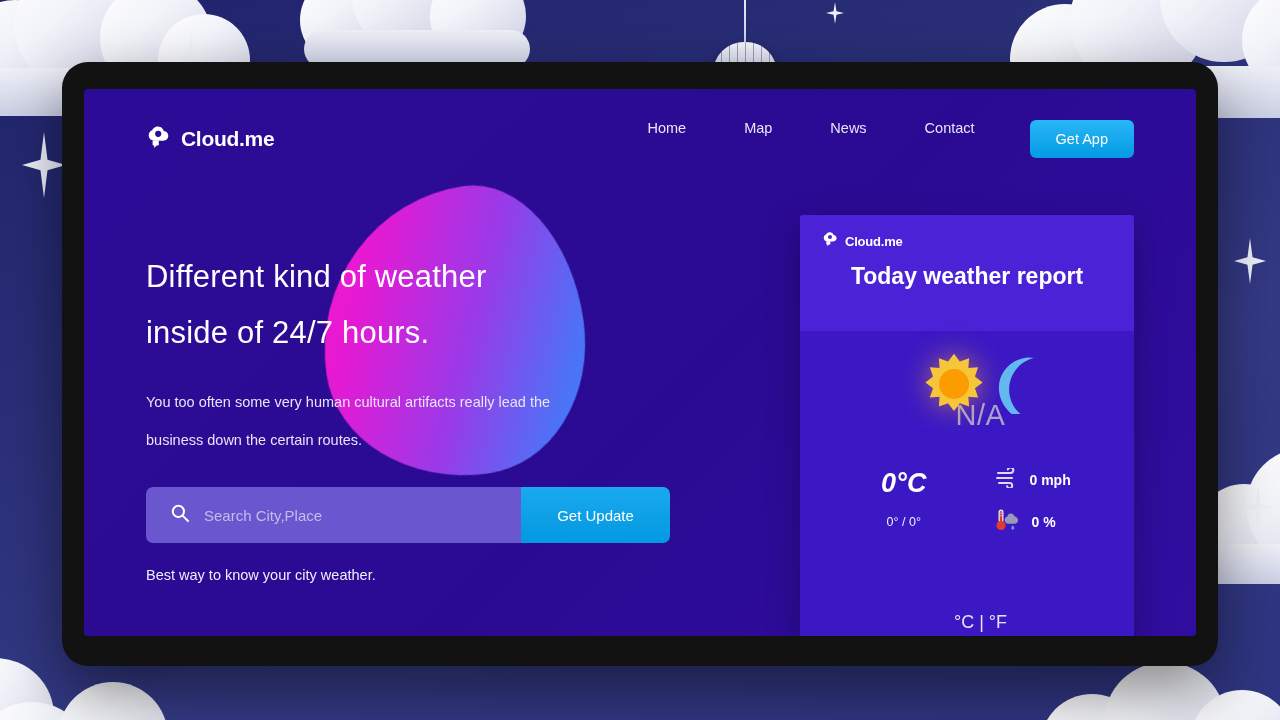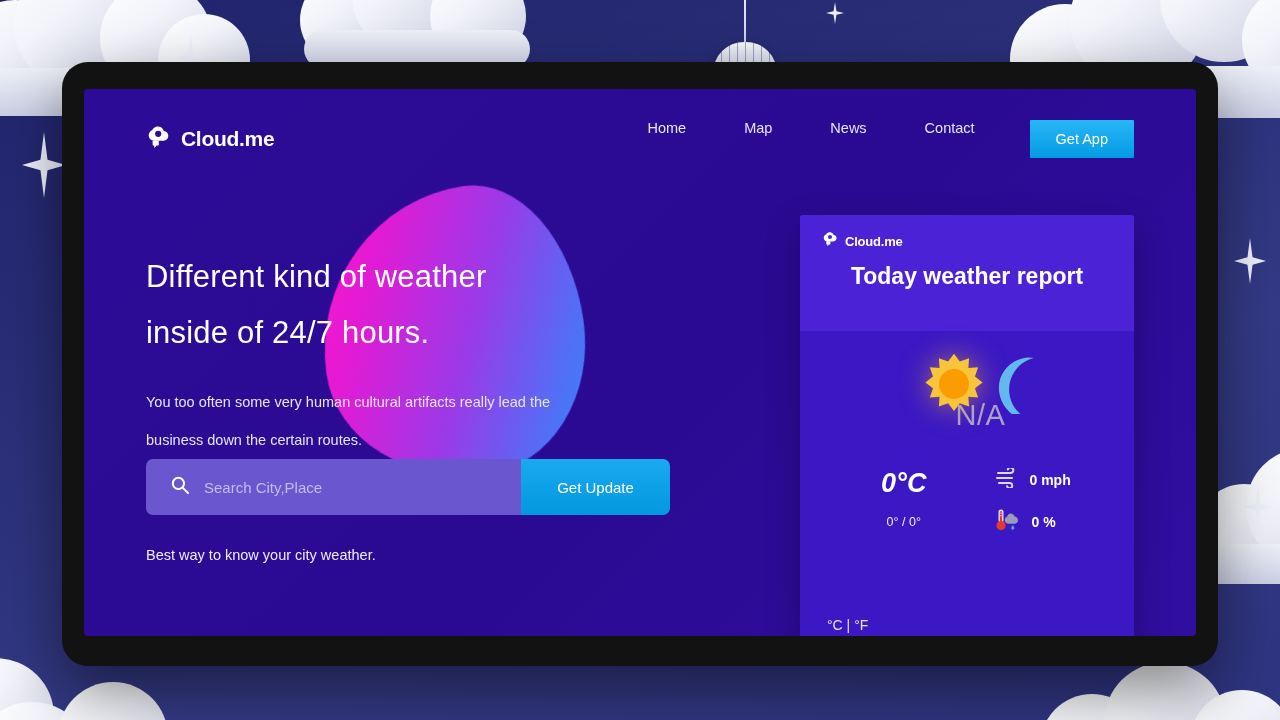--- a/index.html
+++ b/index.html
@@ -83,53 +83,53 @@
     color:#fff; font-size:21px; font-weight:bold; letter-spacing:-.3px;
   }
   #nav-links { margin-left:auto; display:flex; gap:0; }
   #nav-links a {
     color:#e8e6f7; font-size:14.5px; text-decoration:none;
     padding:0 29px; white-space:nowrap;
   }
   #get-app {
     margin-left:26px;
     background:linear-gradient(180deg,#29b6f6 0%,#039be5 100%);
-    color:#fff; font-size:14.5px; border:none; border-radius:1px;
+    color:#fff; font-size:14.5px; border:none; border-radius:6px;
     padding:11px 26px; cursor:pointer; white-space:nowrap;
   }
 
   
   #hero { position:absolute; left:62px; top:160px; width:600px; z-index:4; }
   #hero h1 {
     color:#fff; font-size:31px; font-weight:normal;
     line-height:56px; letter-spacing:.2px; white-space:pre-line;
   }
   #hero p.sub {
     color:#e7e5f6; font-size:14.5px; line-height:38px;
     margin-top:22px; white-space:pre-line;
   }
   #searchbar {
-    width:524px; height:56px;
+    margin-top:28px; width:524px; height:56px;
     display:flex; border-radius:7px; overflow:hidden;
   }
   #searchbar .field {
     flex:1; display:flex; align-items:center; gap:14px;
     background:#6a56cf; padding:0 0 0 24px;
   }
   #searchbar input {
     flex:1; background:transparent; border:none; outline:none;
     color:#fff; font-size:15px; font-family:inherit;
   }
   #searchbar input::placeholder { color:#c5bbe8; }
   #get-update {
     width:149px; border:none; cursor:pointer; color:#fff; font-size:15px;
     background:linear-gradient(180deg,#1aa9ef 0%,#0398e0 100%);
     font-family:inherit;
   }
-  #tagline { color:#efeefb; font-size:14.5px; margin-top:32px; }
+  #tagline { color:#efeefb; font-size:14.5px; margin-top:24px; }
 
   
   #card {
     position:absolute; right:62px; top:126px; width:334px; height:446px;
     border-radius:3px; overflow:hidden; z-index:4;
     background:#3b18c4;
     box-shadow:0 12px 34px rgba(0,0,0,.28);
   }
   #card-head {
     height:116px; background:#4b22d6; padding:16px 0 0 0; text-align:center;
@@ -157,22 +157,22 @@
   #stats { display:flex; padding:36px 0 0 0; }
   #stats .left { width:50%; text-align:center; }
   #stats .left .temp { color:#fff; font-size:27px; font-weight:bold;font-style:italic; }
   #stats .left .range { color:#efeefb; font-size:12.5px; margin-top:16px; }
   #stats .right { width:50%; padding-left:14px; }
   #stats .right .row {
     display:flex; align-items:center; gap:9px; margin-bottom:16px;
   }
   #stats .right .row .val { color:#fff; font-size:14px; font-weight:bold; }
   #unit-toggle {
-    position:absolute; left:0; right:0; bottom:28px; 
-    color:#e6e3f7; font-size:14px; cursor:pointer;
+    position:absolute; left:0; right:0; bottom:28px; text-align:center;
+    color:#e6e3f7; font-size:18px; cursor:pointer;
   }
 </style>
 </head>
 <body>
 
 <div id="scene">
 
   <div class="cloud" style="left:-40px;top:-52px;width:300px;height:170px;">
     <div class="puff" style="left:0;top:52px;width:110px;height:110px;"></div>
     <div class="puff" style="left:54px;top:14px;width:126px;height:126px;"></div>

